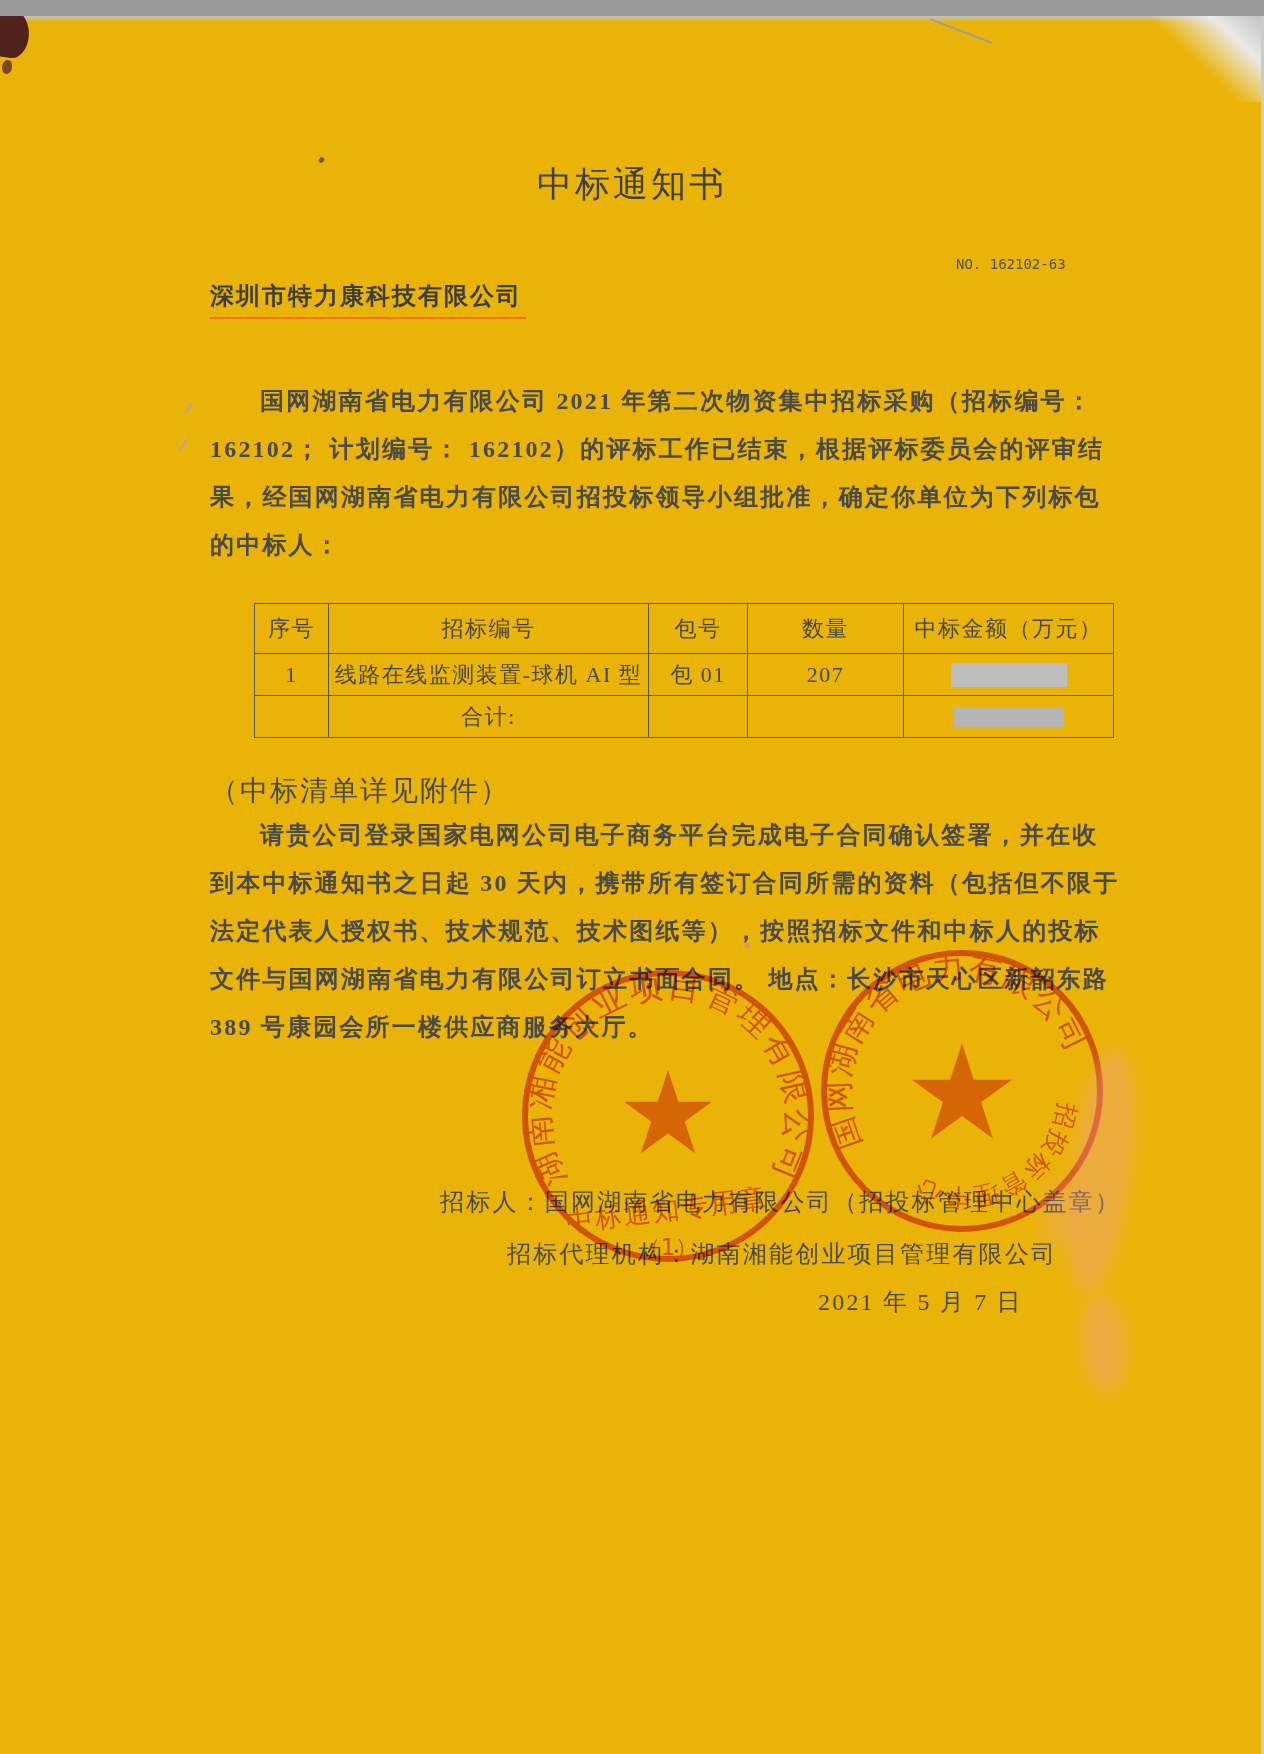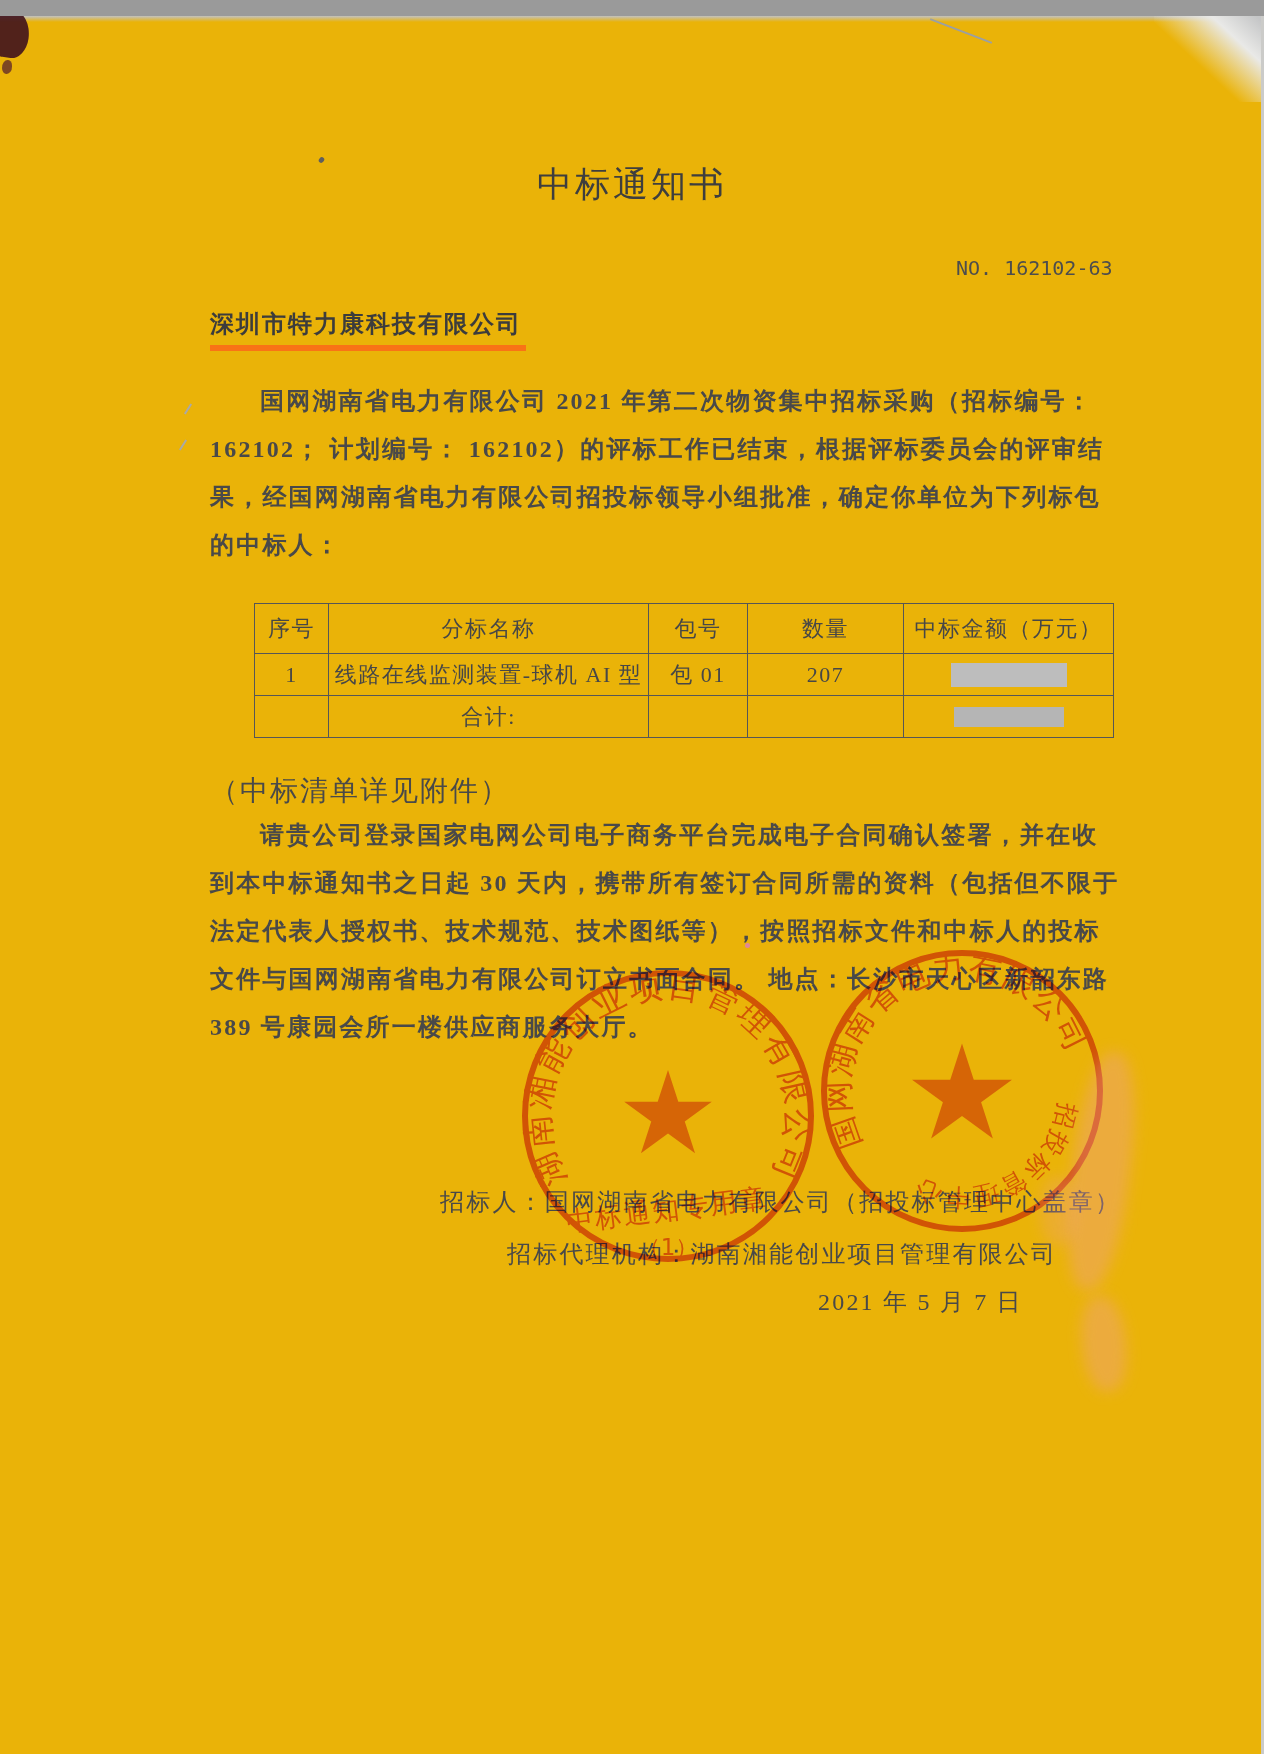--- a/index.html
+++ b/index.html
@@ -40,24 +40,24 @@
   .smudge{position:absolute;background:rgba(238,156,173,.32);filter:blur(7px);border-radius:45%;}
   .smudge.m1{top:1035px;left:1072px;width:58px;height:240px;transform:rotate(7deg);}
   .smudge.m2{top:1280px;left:1082px;width:44px;height:96px;transform:rotate(-6deg);}
   .smudge.m3{top:1160px;left:1040px;width:36px;height:70px;opacity:.7;}
   
   .title{position:absolute;top:145px;left:0;width:100%;text-align:center;
     font-family:"DejaVu Sans","Liberation Sans",sans-serif;
     font-size:35px;letter-spacing:3px;color:#3e3e3e;}
   .doc-number{position:absolute;top:240px;left:956px;
     font-family:"DejaVu Sans Mono","Liberation Mono",monospace;
-    font-size:20px;color:#4d4d4d;}
-  .recipient{position:absolute;top:292px;left:210px;
+    font-size:14px;color:#4d4d4d;}
+  .recipient{position:absolute;top:264px;left:210px;
     font-size:24px;font-weight:bold;letter-spacing:2px;color:#3c3c3c;
-    border-bottom:6px solid #f97316;padding:0 4px 5px 0;}
+    border-bottom:2px solid #f97316;padding:0 4px 5px 0;}
   .para{position:absolute;left:210px;width:952px;font-size:24px;line-height:48px;
     letter-spacing:2.2px;color:var(--ink);}
   .para .pline{white-space:nowrap;font-weight:bold;}
   .para .indent{text-indent:50px;}
   .para-1{top:361px;}
   .para-2{top:795px;}
   .attachment{position:absolute;top:756px;left:210px;font-size:28px;letter-spacing:2px;}
   
   .tbl-wrap{position:absolute;top:587px;left:224px;width:859px;padding-left:30px;}
   table.award{border-collapse:collapse;width:859px;table-layout:fixed;
@@ -121,21 +121,21 @@
       <colgroup>
         <col style="width:74px">
           <col style="width:320px">
           <col style="width:99px">
         <col style="width:156px">
           <col style="width:210px">
       </colgroup>
       <thead>
         <tr>
           <th>序号</th>
-          <th>分标名称</th>
+          <th>招标编号</th>
           <th>包号</th>
           <th>数量</th>
           <th>中标金额（万元）</th>
         </tr>
       </thead>
       <tbody>
         <tr>
           <td>1</td>
           <td>线路在线监测装置-球机 AI 型</td>
           <td>包 01</td>

